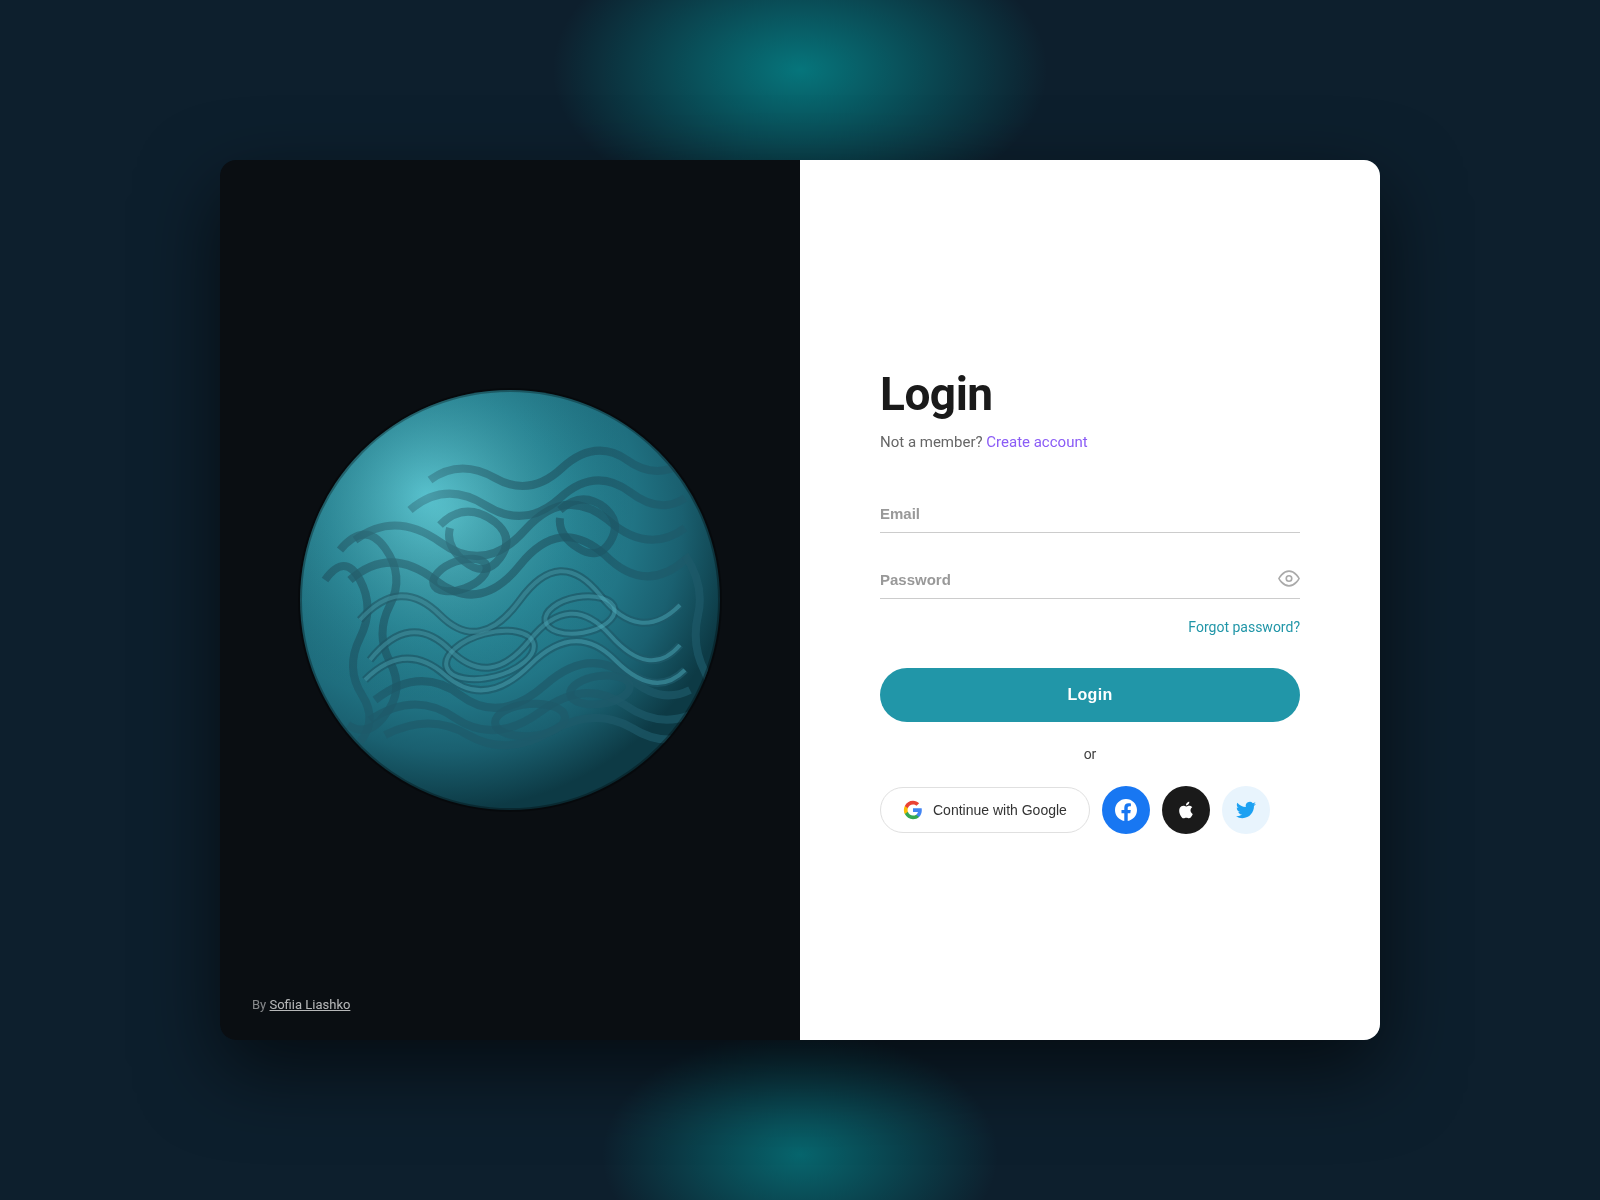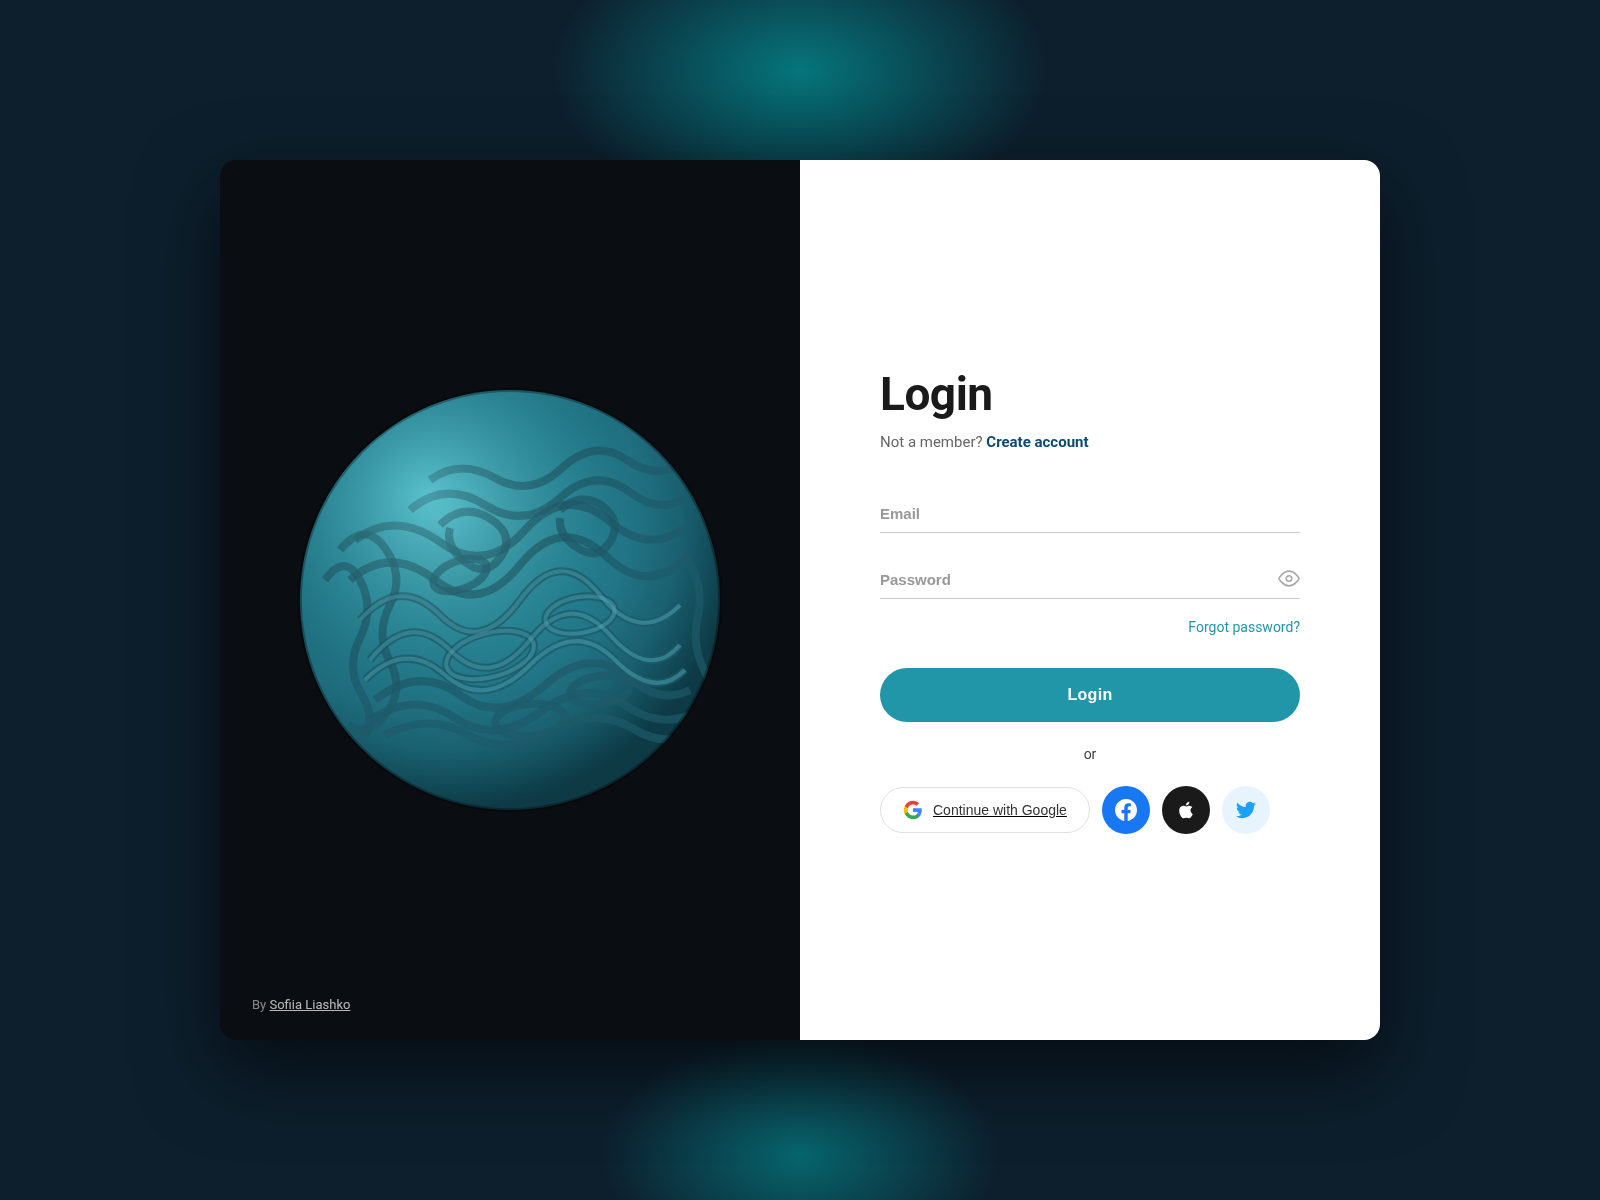--- a/index.html
+++ b/index.html
@@ -108,23 +108,23 @@
       letter-spacing: -0.5px;
     }
 
     .member-text {
       font-size: 15px;
       color: #666;
       margin-bottom: 44px;
     }
 
     .member-text a {
-      color: #0c4a6e;
+      color: #8b5cf6;
       text-decoration: none;
-      font-weight: 700;
+      font-weight: 400;
     }
 
     .form-group {
       margin-bottom: 28px;
       position: relative;
     }
 
     .form-input {
       width: 100%;
       border: none;
@@ -191,21 +191,20 @@
       color: #404040;
       font-size: 14px;
       margin-bottom: 24px;
       position: relative;
     }
 
     .social-row {
       display: flex;
       align-items: center;
       gap: 12px;
-      text-decoration: underline;
     }
 
     .google-btn {
       display: flex;
       align-items: center;
       gap: 10px;
       padding: 12px 22px;
       border: 1.5px solid #e0e0e0;
       border-radius: 50px;
       background: white;

